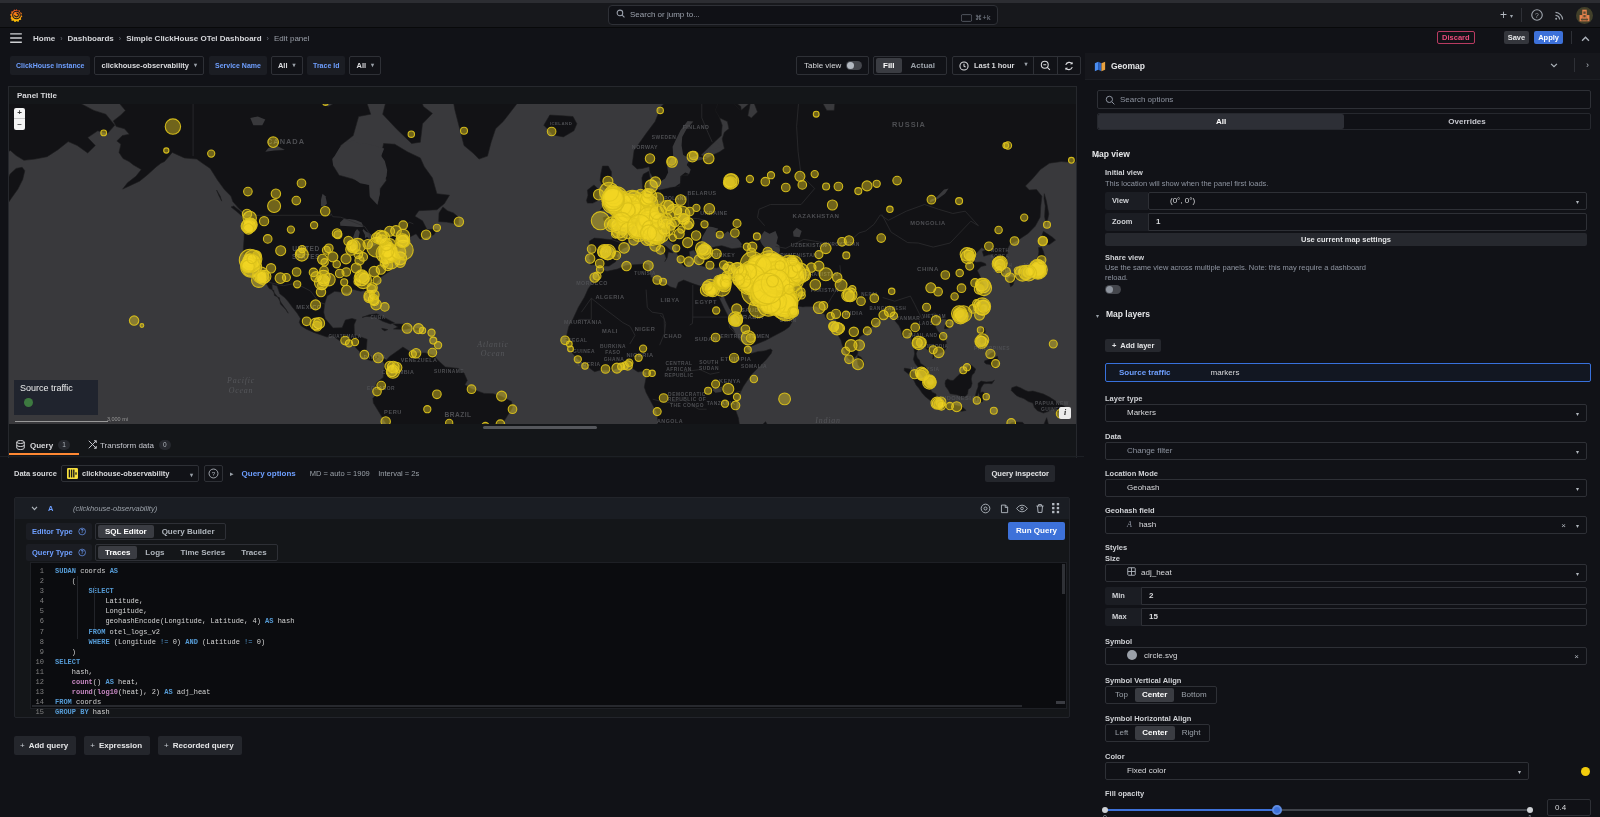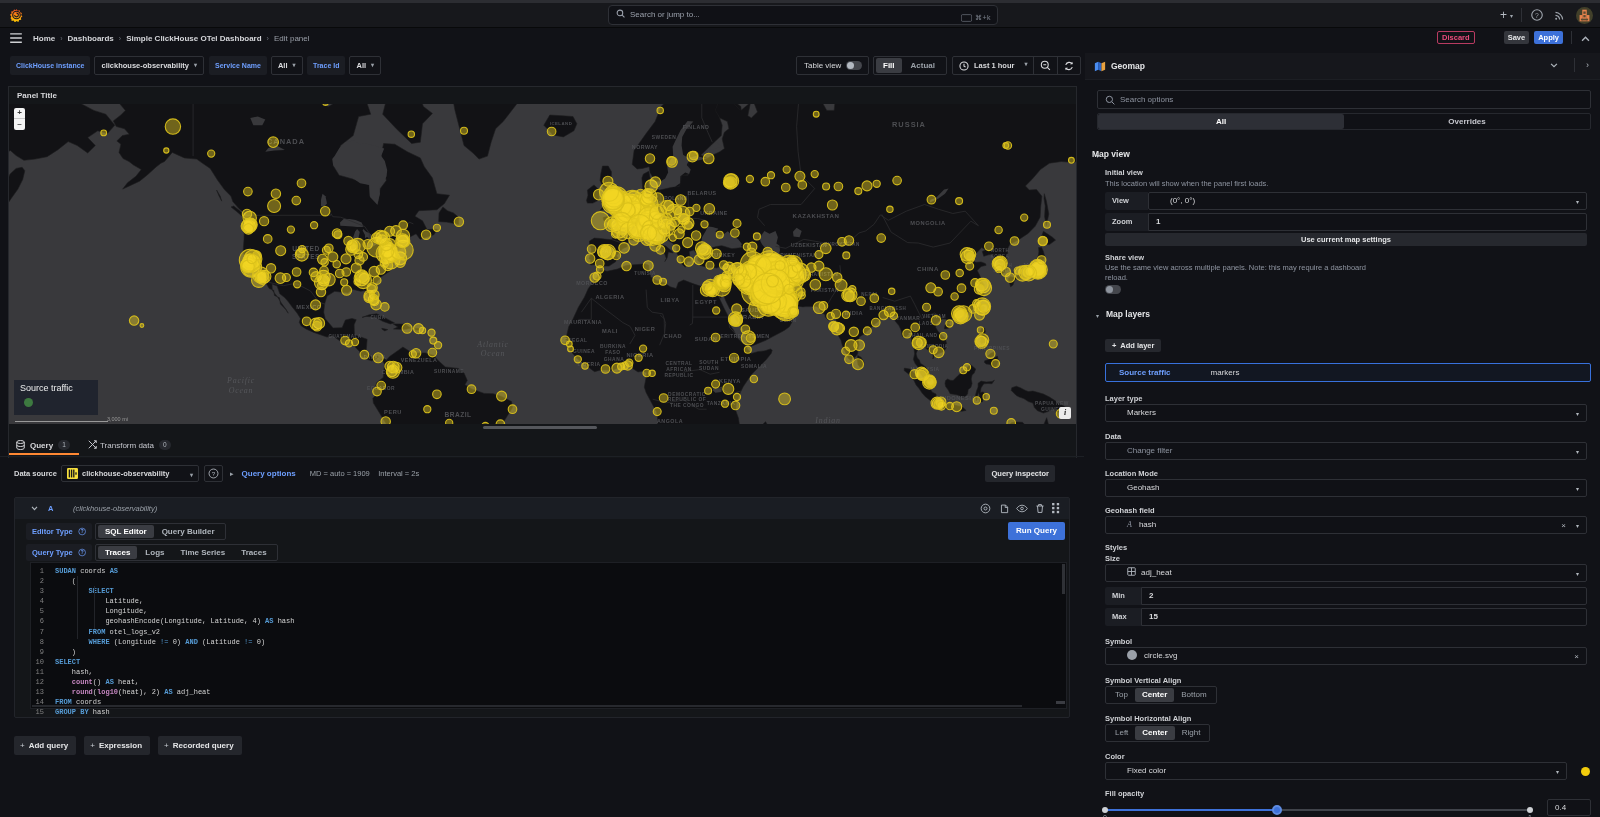--- a/index.html
+++ b/index.html
@@ -1567,21 +1567,21 @@
         <span class="off">Bottom</span>
       </span>
     <span class="slabel" style="left:20px;top:661px;">Symbol Horizontal Align</span>
     <span class="sgroup" style="left:20px;top:671px;">
         <span class="off">Left</span>
         <span class="on">Center</span>
         <span class="off">Right</span>
       </span>
 
     <span class="slabel" style="left:20px;top:699px;">Color</span>
-    <span class="sselect" style="left:20px;top:709px;width:462px;">Fixed color<span class="chevr">▾</span></span>
+    <span class="sselect" style="left:20px;top:709px;width:424px;">Fixed color<span class="chevr">▾</span></span>
     <span class="ssw" style="left:496px;top:714px;"></span>
     <span class="slabel" style="left:20px;top:736px;">Fill opacity</span>
     <div id="slider">
       <div class="track"></div>
         <div class="fill"></div>
       <div class="dotl"></div>
         <div class="dotr"></div>
         <div class="handle"></div>
       <div class="t0">0</div>
         <div class="t1">1</div>

